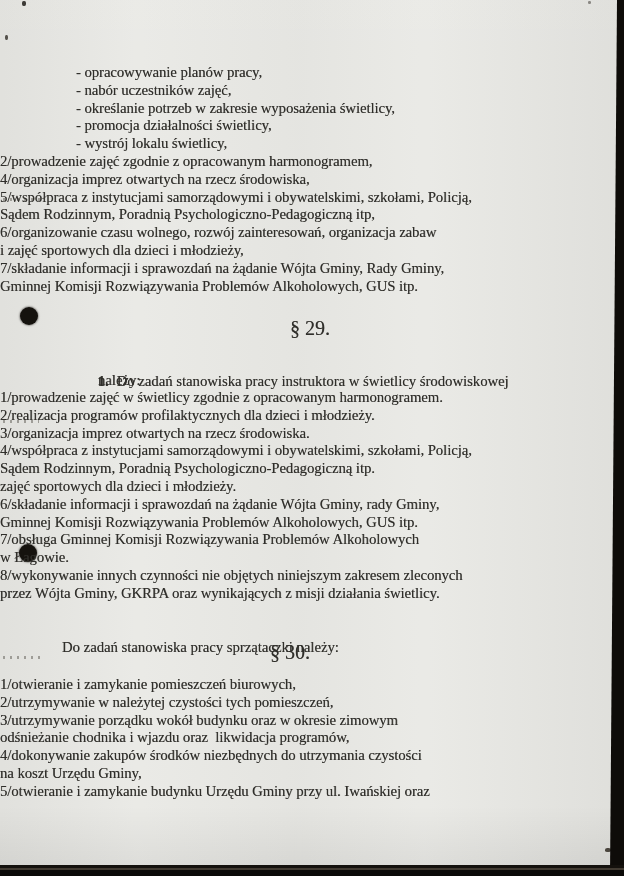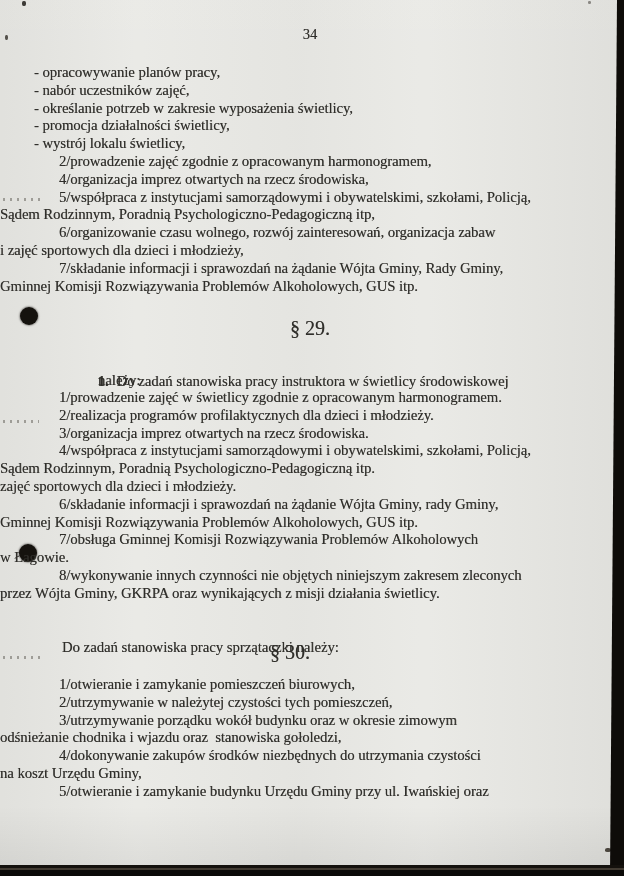--- a/index.html
+++ b/index.html
@@ -18,22 +18,22 @@
   .txt{ text-shadow:.3px .3px .45px rgba(48,46,42,.55); }
   .pageno{
     position:absolute;top:26px;left:0;width:620px;
     text-align:center;font-size:14.5px;
   }
   .block{ position:absolute;left:0;width:610px; }
   .ln{
     font-size:14.7px;line-height:17.8px;
     white-space:pre-wrap;letter-spacing:-.05px;
   }
-  .dash{padding-left:34px;}
-  .item{padding-left:59px;}
+  .dash{padding-left:76px;}
+  .item{}
   .cont{}
   .sec{
     position:absolute;left:0;text-align:center;
     font-size:20px;line-height:17.8px;
   }
   .hnum{font-weight:bold;margin-right:8px;}
   .hbold{font-weight:normal;}
   .abs-line{position:absolute;font-size:14.7px;line-height:17.8px;white-space:pre;}
   
   .punch{
@@ -67,21 +67,20 @@
   <div class="speck" style="left:588px;top:1px;width:3px;height:3px;background:#8a8883;"></div>
   <div class="speck" style="left:605px;top:848px;width:6px;height:4px;background:#4a453d;"></div>
 
   <div class="dotted" style="left:3px;top:198px;width:38px;"></div>
   <div class="dotted" style="left:3px;top:420px;width:36px;"></div>
   <div class="dotted" style="left:3px;top:656px;width:40px;"></div>
 
   <div class="punch" style="left:20px;top:307px;"></div>
   <div class="punch" style="left:19px;top:544px;"></div>
 
-  <div class="pageno txt">34</div>
 
   <div class="block txt" style="top:64px;">
     <div class="ln dash">- opracowywanie planów pracy,</div>
     <div class="ln dash">- nabór uczestników zajęć,</div>
     <div class="ln dash">- określanie potrzeb w zakresie wyposażenia świetlicy,</div>
     <div class="ln dash">- promocja działalności świetlicy,</div>
     <div class="ln dash">- wystrój lokalu świetlicy,</div>
     <div class="ln item">2/prowadzenie zajęć zgodnie z opracowanym harmonogramem,</div>
     <div class="ln item">4/organizacja imprez otwartych na rzecz środowiska,</div>
     <div class="ln item">5/współpraca z instytucjami samorządowymi i obywatelskimi, szkołami, Policją,</div>
@@ -114,21 +113,21 @@
     <div class="ln cont">przez Wójta Gminy, GKRPA oraz wynikających z misji działania świetlicy.</div>
   </div>
 
   <div class="sec txt" style="top:644px;width:580px;">§ 30.</div>
   <div class="abs-line txt hbold" style="top:639px;left:62px;">Do zadań stanowiska pracy sprzątaczki należy:</div>
 
   <div class="block txt" style="top:676px;">
     <div class="ln item">1/otwieranie i zamykanie pomieszczeń biurowych,</div>
     <div class="ln item">2/utrzymywanie w należytej czystości tych pomieszczeń,</div>
     <div class="ln item">3/utrzymywanie porządku wokół budynku oraz w okresie zimowym</div>
-    <div class="ln cont">odśnieżanie chodnika i wjazdu oraz  stanowiska gołoledzi,</div>
+    <div class="ln cont">odśnieżanie chodnika i wjazdu oraz  likwidacja programów,</div>
     <div class="ln item">4/dokonywanie zakupów środków niezbędnych do utrzymania czystości</div>
     <div class="ln cont">na koszt Urzędu Gminy,</div>
     <div class="ln item">5/otwieranie i zamykanie budynku Urzędu Gminy przy ul. Iwańskiej oraz</div>
   </div>
 
   <div class="edge-right"></div>
   <div class="edge-bottom"></div>
 
 </div>
 

